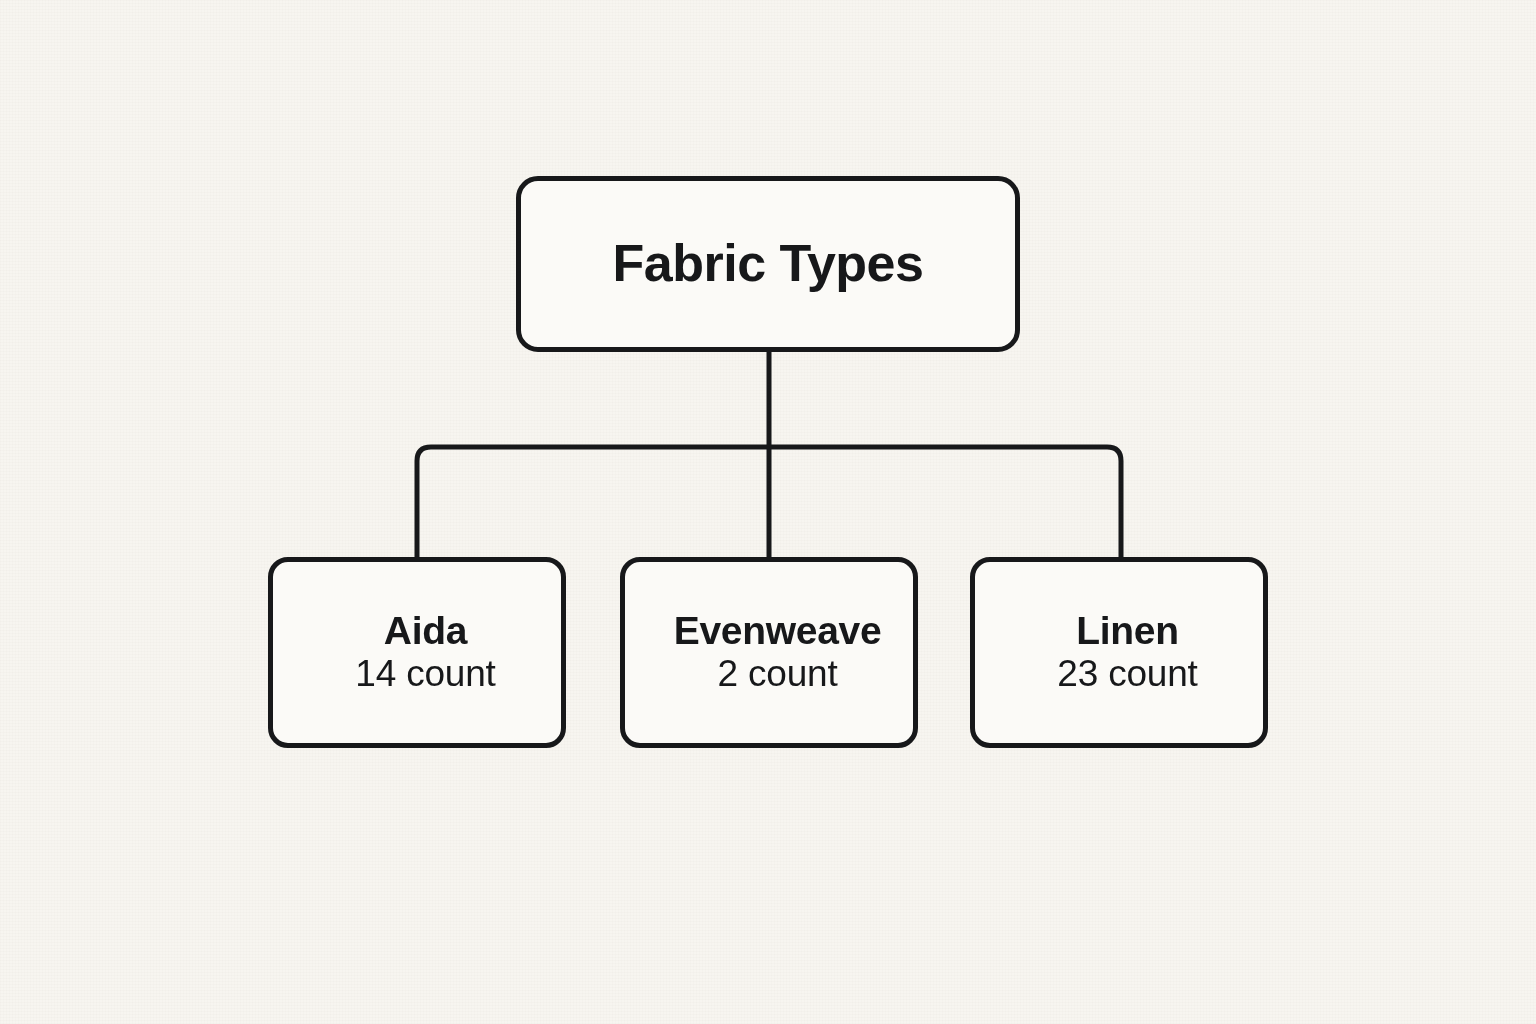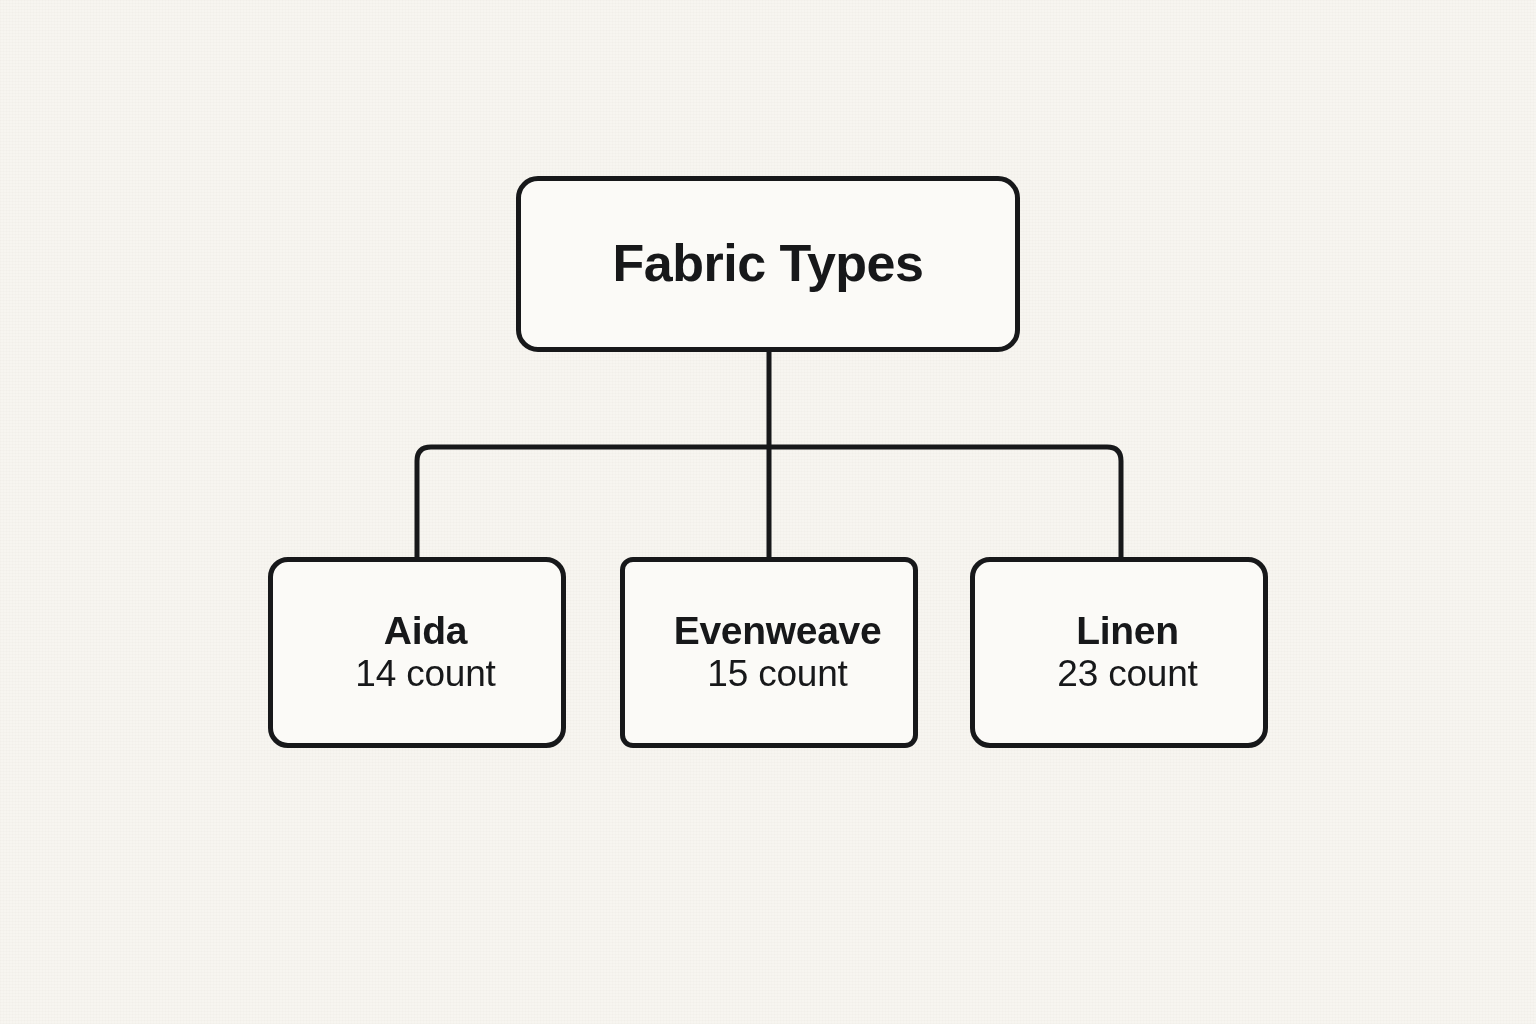--- a/index.html
+++ b/index.html
@@ -69,21 +69,21 @@
 
   .node-child {
     top: 557px;
     width: 298px;
     height: 191px;
     border-radius: 20px;
     padding-left: 17px;
   }
 
   #node-aida      { left: 268px; }
-  #node-evenweave { left: 620px; border-radius: 13px; }
+  #node-evenweave { left: 620px; }
   #node-linen     { left: 970px; }
 
   .node-root .node-title {
     font-size: 52px;
     font-weight: 700;
     letter-spacing: -0.5px;
     line-height: 1.1;
   }
 
   .node-child .node-title {
@@ -119,21 +119,21 @@
     <div class="node-title">Fabric Types</div>
   </div>
 
   <div class="node node-child" id="node-aida">
     <div class="node-title">Aida</div>
     <div class="node-sub">14 count</div>
   </div>
 
   <div class="node node-child" id="node-evenweave">
     <div class="node-title">Evenweave</div>
-    <div class="node-sub">15 count</div>
+    <div class="node-sub">2 count</div>
   </div>
 
   <div class="node node-child" id="node-linen">
     <div class="node-title">Linen</div>
     <div class="node-sub">23 count</div>
   </div>
 
 </div>
 
 </body></html>

